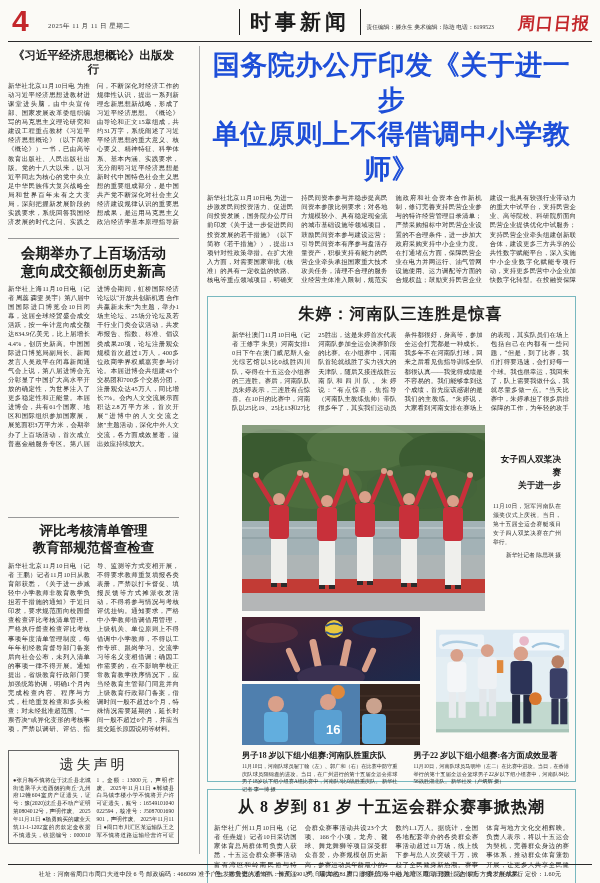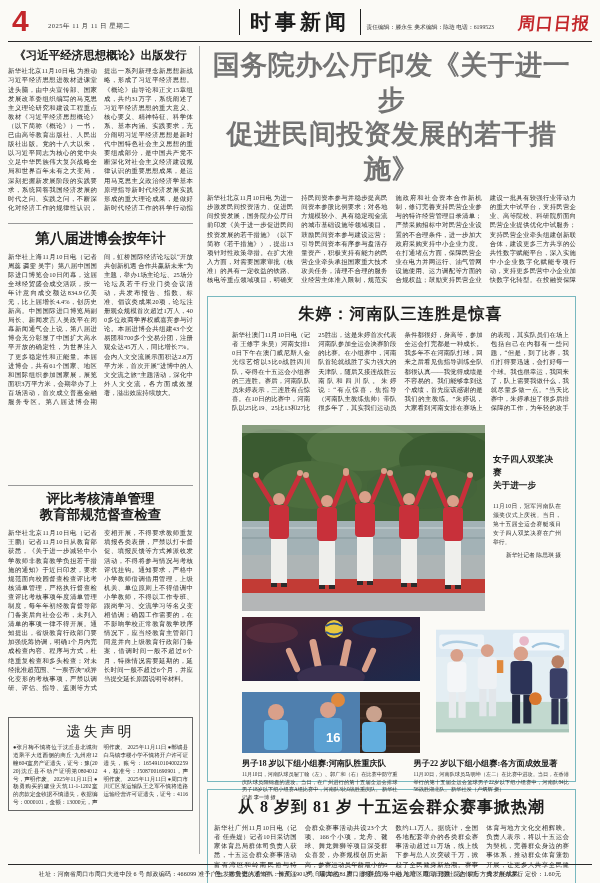--- a/index.html
+++ b/index.html
@@ -19,57 +19,57 @@
   .pageno{ position:absolute; left:4px; top:-2px; font-size:30px; font-weight:bold; color:#c3272b; font-family:"Liberation Sans",sans-serif;}
   .hdr-date{ position:absolute; left:40px; top:16px; font-size:6.5px; color:#333; letter-spacing:.5px;}
   .hdr-sec{ position:absolute; left:50%; transform:translateX(-50%); top:2px; display:flex; align-items:center; gap:10px;}
   .hdr-bar{ width:0; height:26px; border-left:1.5px solid #222; }
   .hdr-sec-title{ font-size:21px; font-weight:bold; letter-spacing:4px; }
   .hdr-credits{ position:absolute; right:98px; top:17px; font-size:5.8px; color:#333; }
   .masthead{ position:absolute; right:2px; top:6px; font-size:17px; font-weight:bold; color:#c3272b; transform:skewX(-6deg); letter-spacing:1px;}
 
   
   .main{ display:flex; margin-top:4px; height:808px; }
-  .leftcol{ width:192px; padding-right:6px; border-right:1px solid #aaa; }
+  .leftcol{ width:192px; padding-right:20px; border-right:1px solid #aaa; }
   .rightcol{ width:376px; padding-left:7px; }
 
   .bodytext{
     font-size:6.4px; line-height:1.42; text-align:justify; color:#2b2b2b;
     overflow:hidden; word-break:break-all;
   }
   .two{ column-count:2; column-gap:7px; }
   .four{ column-count:4; column-gap:8px; }
 
   .lhead{ text-align:center; font-weight:bold; line-height:1.25; margin:2px 0 4px 0;}
   .hr{ border:none; border-top:1px solid #999; margin:5px 0; }
 
   
   .lostbox{ border:1px solid #666; margin-top:5px; padding:3px 4px; height:94px; overflow:hidden;}
   .lost-title{ text-align:center; font-size:14px; font-weight:normal; letter-spacing:3px; margin:2px 0 3px 0;}
   .lost-body{ font-size:5.6px; line-height:1.4; column-count:2; column-gap:6px; text-align:justify; color:#2b2b2b; height:66px; overflow:hidden; word-break:break-all;}
 
   
-  .leadhead{ text-align:center; color:#737373; font-weight:bold; font-size:27px; line-height:1.28; letter-spacing:.5px; margin:2px 0 7px 0;}
+  .leadhead{ text-align:center; color:#1d4ed8; font-weight:bold; font-size:27px; line-height:1.28; letter-spacing:.5px; margin:2px 0 7px 0;}
   .leadbody{ height:97px; margin-bottom:6px;}
 
   
   .sbox{ border:1px solid #79b8bf; padding:5px 6px 4px 6px; }
   .sbox1{ height:486px;padding-left:24px; }
   .shead{ text-align:center; font-size:16px; font-weight:bold; letter-spacing:1px; margin:2px 0 5px 0;}
   .sbody{ height:90px; margin-bottom:5px;}
 
   .photorow1{ display:flex; margin:2px 6px 6px 10px; }
   .mainphoto{ width:243px; height:186px; background:#9fb0b4; flex:none; }
   .capblock{ width:104px; padding:28px 2px 0 8px; }
-  .cap-title{ text-align:left; font-weight:bold; font-size:8.6px; line-height:1.5; margin-bottom:10px;}
+  .cap-title{ text-align:right; font-weight:bold; font-size:8.6px; line-height:1.5; margin-bottom:10px;}
   .cap-text{ font-size:5.8px; line-height:1.55; text-align:justify; color:#2b2b2b;}
   .cap-credit{ font-size:5.8px; text-align:right; margin-top:4px; color:#2b2b2b;}
 
   .photorow2{ display:flex; gap:16px; margin-left:10px; }
-  .stack{ width:178px; display:flex; flex-direction:column; gap:11px; }
+  .stack{ width:178px; display:flex; flex-direction:column; gap:3px; }
   .caprow{ display:flex; gap:16px; margin:5px 0 0 10px;}
   .capcell{ width:178px;}
   .capcell .t{ text-align:left; font-weight:bold; font-size:8.2px; margin-bottom:2px;}
   .capcell .c{ font-size:5.2px; line-height:1.45; text-align:justify; color:#2b2b2b;}
 
   .sbox2{ height:120px; margin-top:7px;}
   .sbody2{ height:82px;}
 
   
   .footer{ position:absolute; left:0; right:0; bottom:4px; border-top:1.5px solid #2a2a2a; margin:0 8px; padding-top:5px;}
@@ -100,21 +100,22 @@
 
       <div>
         <div class="lhead" style="font-size:11.5px;">《习近平经济思想概论》出版发行</div>
         <div class="bodytext two" style="height:152px;">新华社北京11月10日电  为推动习近平经济思想进教材进课堂进头脑，由中央宣传部、国家发展改革委组织编写的马克思主义理论研究和建设工程重点教材《习近平经济思想概论》（以下简称《概论》）一书，已由高等教育出版社、人民出版社出版。党的十八大以来，以习近平同志为核心的党中央立足中华民族伟大复兴战略全局和世界百年未有之大变局，深刻把握新发展阶段的实践要求，系统回答我国经济发展的时代之问、实践之问，不断深化对经济工作的规律性认识，提出一系列新理念新思想新战略，形成了习近平经济思想。《概论》由导论和正文15章组成，共约31万字，系统阐述了习近平经济思想的重大意义、核心要义、精神特征、科学体系、基本内涵、实践要求，充分阐明习近平经济思想是新时代中国特色社会主义思想的重要组成部分，是中国共产党不断深化对社会主义经济建设规律认识的重要思想成果，是运用马克思主义政治经济学基本原理指导新时代经济发展实践形成的重大理论成果，是做好新时代经济工作的科学行动指南。《概论》坚持理论逻辑、突出系统化学理化，注重学用结合，是高校经济学类专业学生系统学习掌握习近平经济思想的权威教材。</div>
       </div>
 
       <hr class="hr">
 
       <div>
         <div class="lhead" style="font-size:14.5px;">
-          <div>第八届进博会按年计</div>
+          <div>会期举办了上百场活动</div>
+          <div>意向成交额创历史新高</div>
         </div>
         <div class="bodytext two" style="height:228px;">新华社上海11月10日电（记者 周蕊 龚雯 吴宇）第八届中国国际进口博览会10日闭幕，这届全球经贸盛会成交活跃，按一年计意向成交额达834.9亿美元，比上届增长4.4%，创历史新高。中国国际进口博览局副局长、新闻发言人吴政平在闭幕新闻通气会上说，第八届进博会充分彰显了中国扩大高水平开放的确定性，为世界注入了更多稳定性和正能量。本届进博会，共有61个国家、地区和国际组织参加国家展，展览面积3万平方米，会期举办了上百场活动，首次成立普惠金融服务专区。第八届进博会期间，虹桥国际经济论坛以“开放共创新机遇 合作共赢新未来”为主题，举办1场主论坛、25场分论坛及若干行业门类会议活动，共发布报告、指数、标准、倡议类成果20项，论坛注册观众规模首次超过1万人，400多位政商学界权威嘉宾参与讨论。本届进博会共组建43个交易团和700多个交易分团，注册观众达45万人，同比增长7%。会内人文交流展示面积达2.8万平方米，首次开展“进博中的人文交流之旅”主题活动，深化中外人文交流，各方面成效显著，溢出效应持续放大。</div>
       </div>
 
       <hr class="hr">
 
       <div>
         <div class="lhead" style="font-size:13.5px;">
           <div>评比考核清单管理</div>
           <div>教育部规范督查检查</div>
@@ -127,21 +128,21 @@
         <div class="lost-body">●张月梅不慎将位于沈丘县北城街道乘平大道西侧的商丘·九州府12幢604室房产证遗失，证号：豫(2020)沈丘县不动产证明第0804012号，声明作废。 2025年11月11日  ●杨勇购买的建业天筑11-1-1202室的房款定金收据不慎遗失，收据编号：0000101，金额：13000元，声明作废。 2025年11月11日  ●郸城县白马镇李楼小学不慎将开户许可证遗失，账号：16549101040022594，核准号：J5087001690901，声明作废。 2025年11月11日  ●周口市川汇区某运输队王之军不慎将道路运输经营许可证遗失，证号：411600001234号，声明作废。 2025年11月11日</div>
       </div>
 
     </div>
 
     <div class="rightcol">
 
       <div>
         <div class="leadhead">
           <div>国务院办公厅印发《关于进一步</div>
-          <div>促进民间投资发展的若干措施》</div>
+          <div>单位原则上不得借调中小学教师》</div>
         </div>
         <div class="bodytext four leadbody">新华社北京11月10日电  为进一步激发民间投资活力、促进民间投资发展，国务院办公厅日前印发《关于进一步促进民间投资发展的若干措施》（以下简称《若干措施》），提出13项针对性政策举措。在扩大准入方面，对需要国家审批（核准）的具有一定收益的铁路、核电等重点领域项目，明确支持民间资本参与并稳步提高民间资本参股比例要求；对各地方规模较小、具有稳定现金流的城市基础设施等领域项目，鼓励民间资本参与建设运营；引导民间资本有序参与盘活存量资产，积极支持有能力的民营企业牵头承担国家重大技术攻关任务，清理不合理的服务业经营主体准入限制，规范实施政府和社会资本合作新机制，修订完善支持民营企业参与的特许经营管理目录清单；严禁采购招标中对民营企业设置的不合理条件，进一步加大政府采购支持中小企业力度。在打通堵点方面，保障民营企业在电力并网运行、油气管网设施使用、运力调配等方面的合规权益；鼓励支持民营企业建设一批具有较强行业带动力的重大中试平台，支持民营企业、高等院校、科研院所面向民营企业提供优化中试服务；支持民营企业牵头组建创新联合体，建设更多三方共享的公共性数字赋能平台，深入实施中小企业数字化赋能专项行动，支持更多民营中小企业加快数字化转型。在投融资保障方面，加大中央预算内投资、新型政策性金融工具等对符合条件民间投资项目的支持力度；银行业金融机构应当制定民营企业年度服务目标，满足民营企业合理融资需求，持续落实好关键核心技术攻关型企业上市融资、并购重组“绿色通道”政策，积极支持更多符合条件的民间投资项目发行基础设施领域不动产投资信托基金（REITs）。《若干措施》要求，各地区、各有关部门要强化对民间投资的政策指导和服务保障，引导民营企业合法诚信经营、科学进行投资决策，积极履行社会责任、有效防范各类风险，促进民间投资高质量发展。国家发展改革委要会同有关方面加强政策指导、统筹协调，督促落实。</div>
       </div>
 
       <div class="sbox sbox1">
         <div class="shead">朱婷：河南队三连胜是惊喜</div>
         <div class="bodytext four sbody">新华社澳门11月10日电（记者 王修宇 朱昊）河南女排10日下午在澳门威尼斯人金光综艺馆以3比0战胜四川队，夺得在十五运会小组赛的三连胜。赛后，河南队队员朱婷表示，三连胜有点惊喜。在10日的比赛中，河南队以25比19、25比13和27比25胜出，这是朱婷首次代表河南队参加全运会决赛阶段的比赛。在小组赛中，河南队首轮就战胜了实力强大的天津队，随后又接连战胜云南队和四川队。朱婷说：“有点惊喜，焦指导（河南队主教练焦帅）带队很多年了，其实我们运动员条件都很好，身高等，参加全运会打完都是一种成长。我多年不在河南队打球，回来之后看见焦指导训练全队都很认真——我觉得成绩是不容易的。我们能够拿到这个成绩，首先应该感谢的是我们的主教练。”朱婷说，大家看到河南女排在赛场上的表现，其实队员们在场上包括自己在内都有一些问题，“但是，到了比赛，我们打得要迅速，会打好每一个球。我也很幸运，我回来了，队上需要我做什么，我就尽量多做一点。”当天比赛中，朱婷承担了很多后排保障的工作，为年轻的攻手们保驾护航。而在一些关键分的时刻，她的出手也很果断。朱婷表示，她从第一分到最后都在准备，当球队需要自己的时刻，她会竭尽全力去完成，这从没有变过。“我想给二传和年轻的攻手一些自信，首先我有信心，这样她们才会觉得心里更安稳一些，但是其实我觉得她们今天打得还不是很好。”在第三局的后半段，四川队一度以25比24反超，随后河南队顶住压力连得3分，以1比0拿下比赛。朱婷说：“发球这种局打得不好，这本来可能就丢了，对四川队的身体不是很好，但对我们队这些年轻的孩子来说，能赢球就是一种胜利。”三连胜之后，朱婷表示会继续按照教练的要求做好自己，完成好每一堂训练课和每一场比赛，剩下的就交给顺其自然。</div>
 
         <div class="photorow1">
           <div class="mainphoto">

